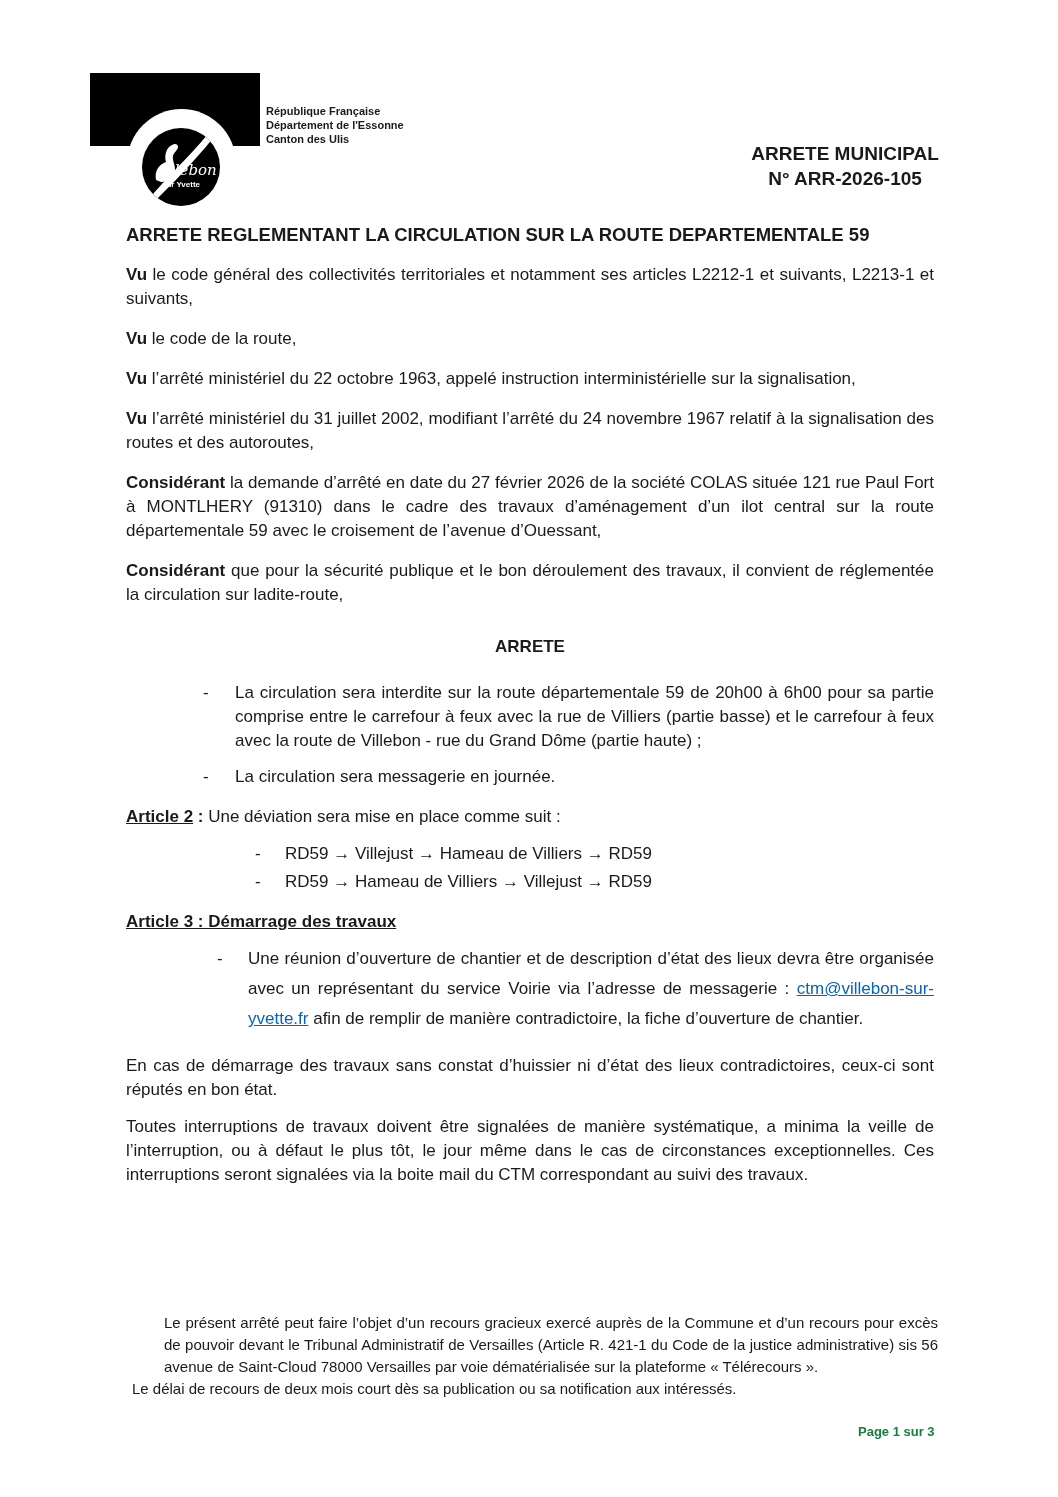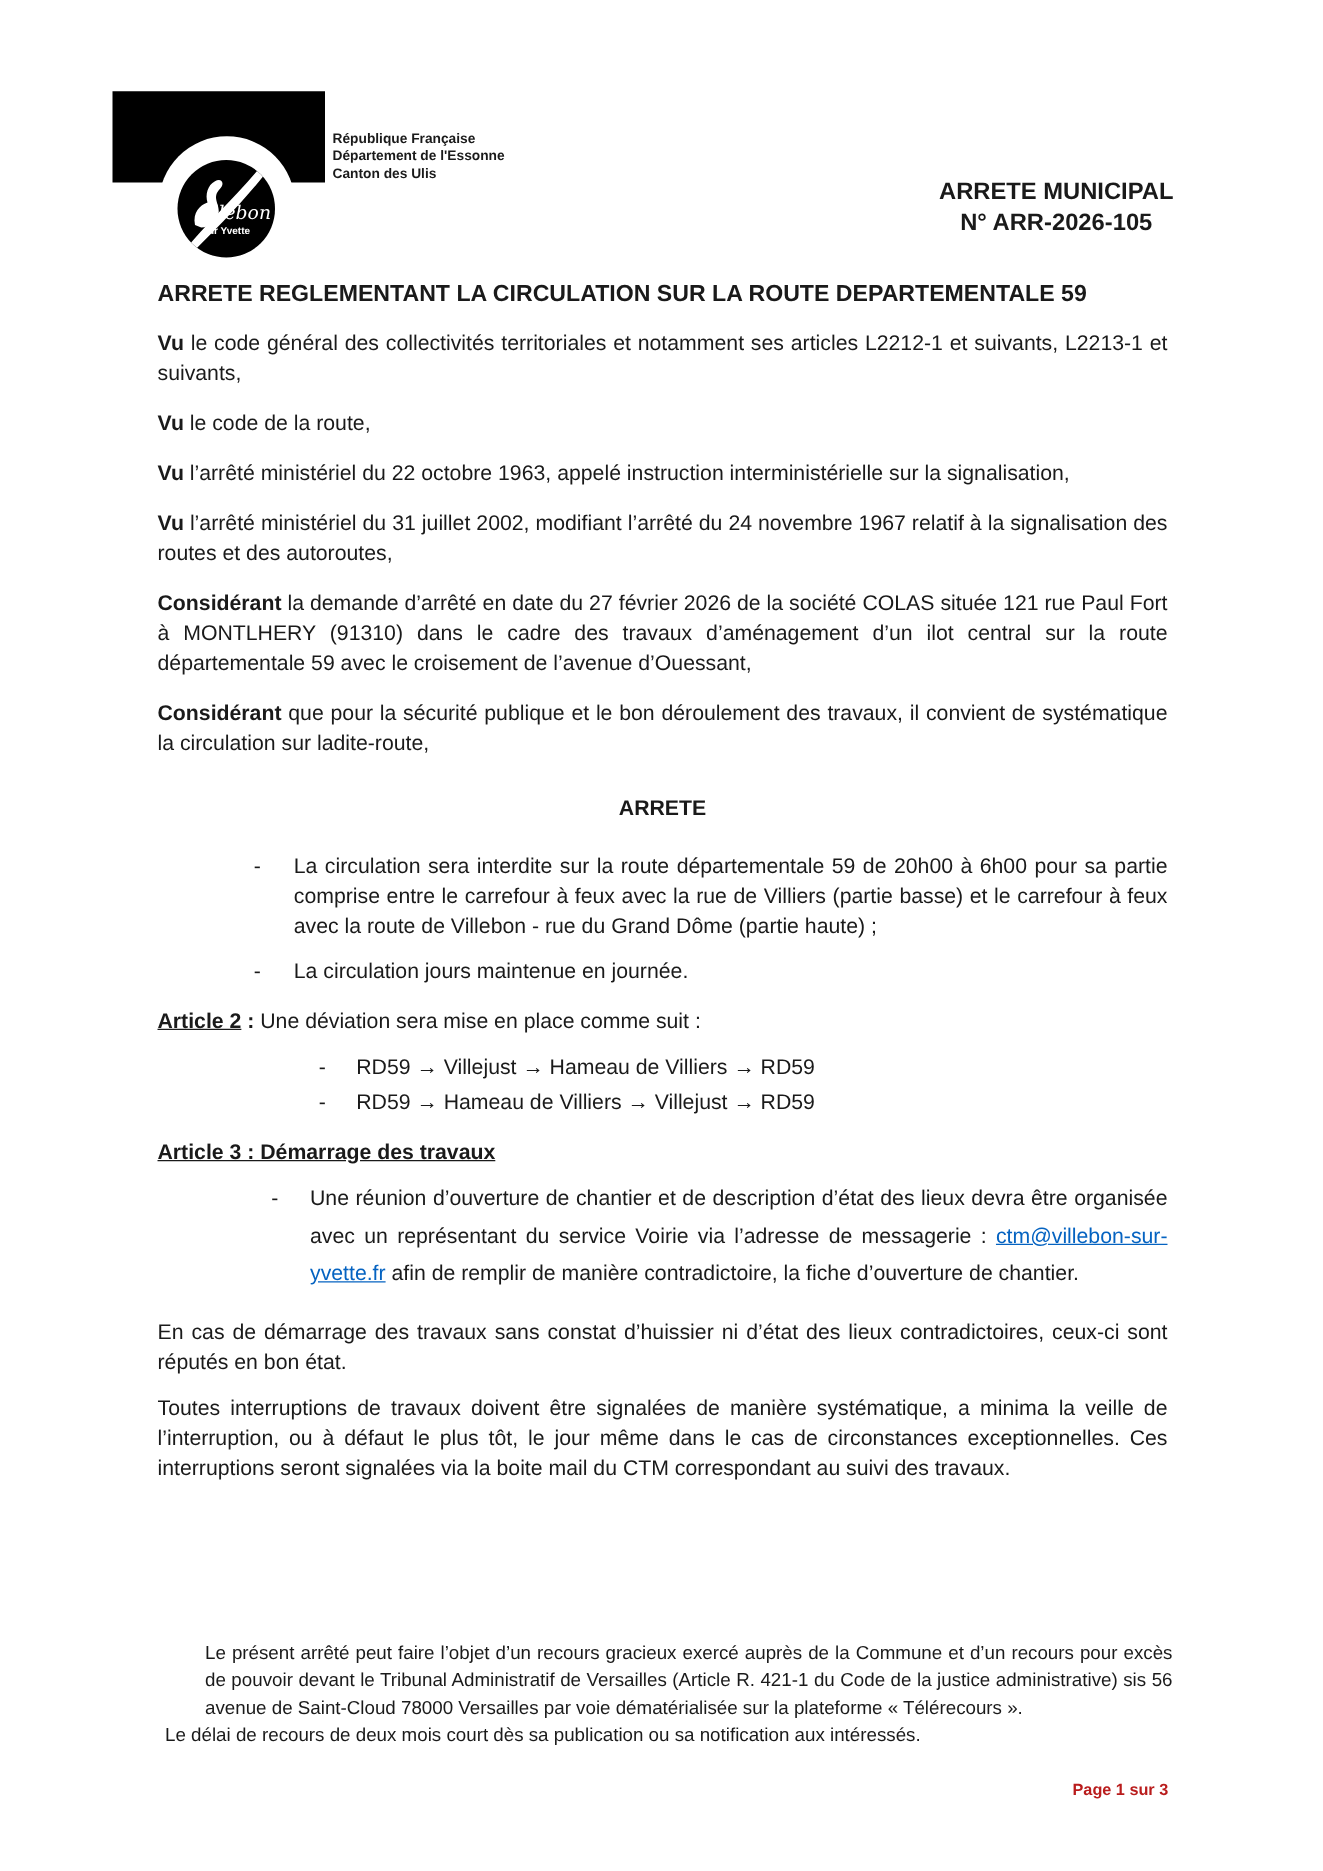--- a/index.html
+++ b/index.html
@@ -59,21 +59,21 @@
   .art2-p { margin-bottom:13px; }
   .art1-p { margin-bottom:12px; }
   .bold-p { text-align:justify; font-weight:normal; margin-bottom:13px; }
   .last-p { text-align:justify; margin-bottom:0; }
 
   a.email { color:#0563C1; text-decoration:underline; }
 
   
   .footer { position:absolute; left:132px; top:1312px; width:806px; font-size:15px; line-height:22px; }
   .footer .f1 { text-align:justify;margin-left:32px; }
-  .page-num { position:absolute; left:858px; top:1420px; font-size:13px; font-weight:600; color:#b91c1c; }
+  .page-num { position:absolute; left:858px; top:1420px; font-size:13px; font-weight:600; color:#15803d; }
 </style>
 </head>
 <body>
 
 <div class="page">
 
   <div class="logo">
     <div class="logo-rect"></div>
     <div class="logo-ring"></div>
     <div class="logo-disc">
@@ -104,33 +104,33 @@
     <div class="p"><span class="b">Vu</span> <span>le code général des collectivités territoriales et notamment ses articles L2212-1 et suivants, L2213-1 et suivants,</span></div>
 
     <div class="p"><span class="b">Vu</span> <span>le code de la route,</span></div>
 
     <div class="p"><span class="b">Vu</span> <span>l’arrêté ministériel du 22 octobre 1963, appelé instruction interministérielle sur la signalisation,</span></div>
 
     <div class="p"><span class="b">Vu</span> <span>l’arrêté ministériel du 31 juillet 2002, modifiant l’arrêté du 24 novembre 1967 relatif à la signalisation des routes et des autoroutes,</span></div>
 
     <div class="p"><span class="b">Considérant</span> <span>la demande d’arrêté en date du 27 février 2026 de la société COLAS située 121 rue Paul Fort à MONTLHERY (91310) dans le cadre des travaux d’aménagement d’un ilot central sur la route départementale 59 avec le croisement de l’avenue d’Ouessant,</span></div>
 
-    <div class="p"><span class="b">Considérant</span> <span>que pour la sécurité publique et le bon déroulement des travaux, il convient de systématique la circulation sur ladite-route,</span></div>
+    <div class="p"><span class="b">Considérant</span> <span>que pour la sécurité publique et le bon déroulement des travaux, il convient de réglementée la circulation sur ladite-route,</span></div>
 
     <div class="center-head">ARRETE</div>
 
 
     <div class="blist1">
       <div class="bitem">
         <span class="dash">-</span>
         <div class="btxt">La circulation sera interdite sur la route départementale 59 de 20h00 à 6h00 pour sa partie comprise entre le carrefour à feux avec la rue de Villiers (partie basse) et le carrefour à feux avec la route de Villebon - rue du Grand Dôme (partie haute) ;</div>
       </div>
       <div class="bitem">
         <span class="dash">-</span>
-        <div class="btxt">La circulation jours maintenue en journée.</div>
+        <div class="btxt">La circulation sera messagerie en journée.</div>
       </div>
     </div>
 
     <div class="p art2-p"><span class="b u">Article 2</span><span class="b"> : </span><span>Une déviation sera mise en place comme suit :</span></div>
 
     <div class="blist2">
       <div class="ritem">
         <span class="dash">-</span>
         <div>RD59 → Villejust → Hameau de Villiers → RD59</div>
       </div>

